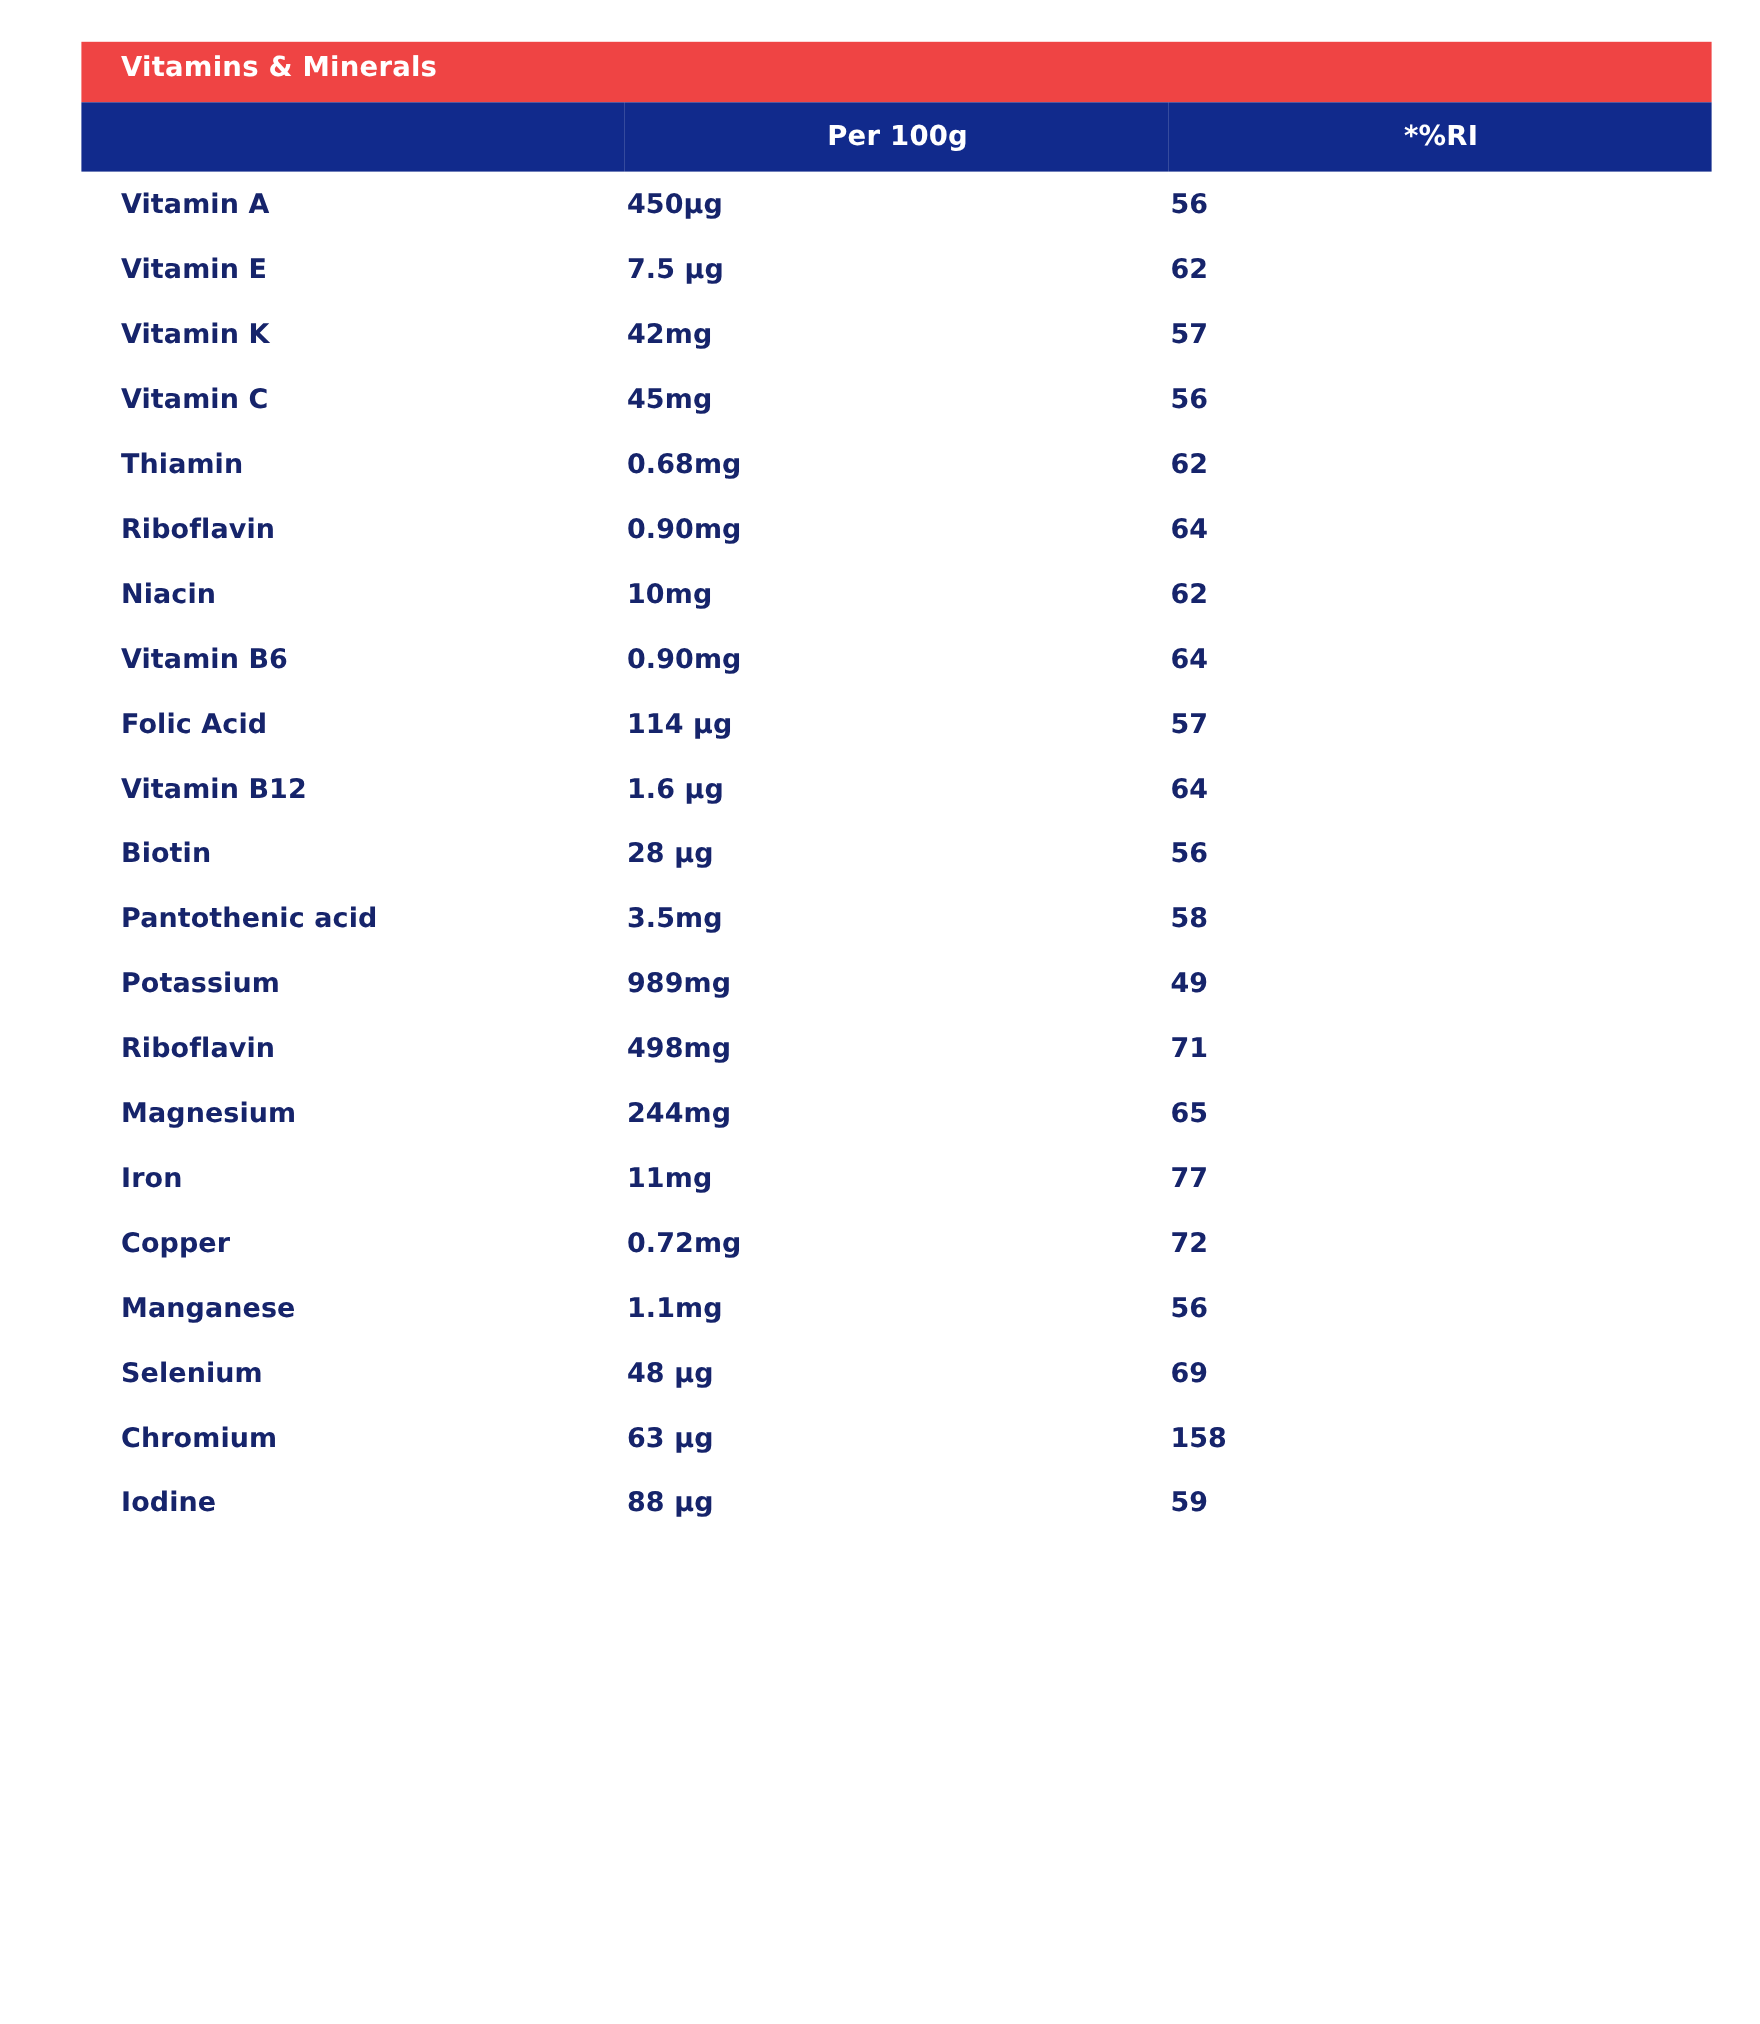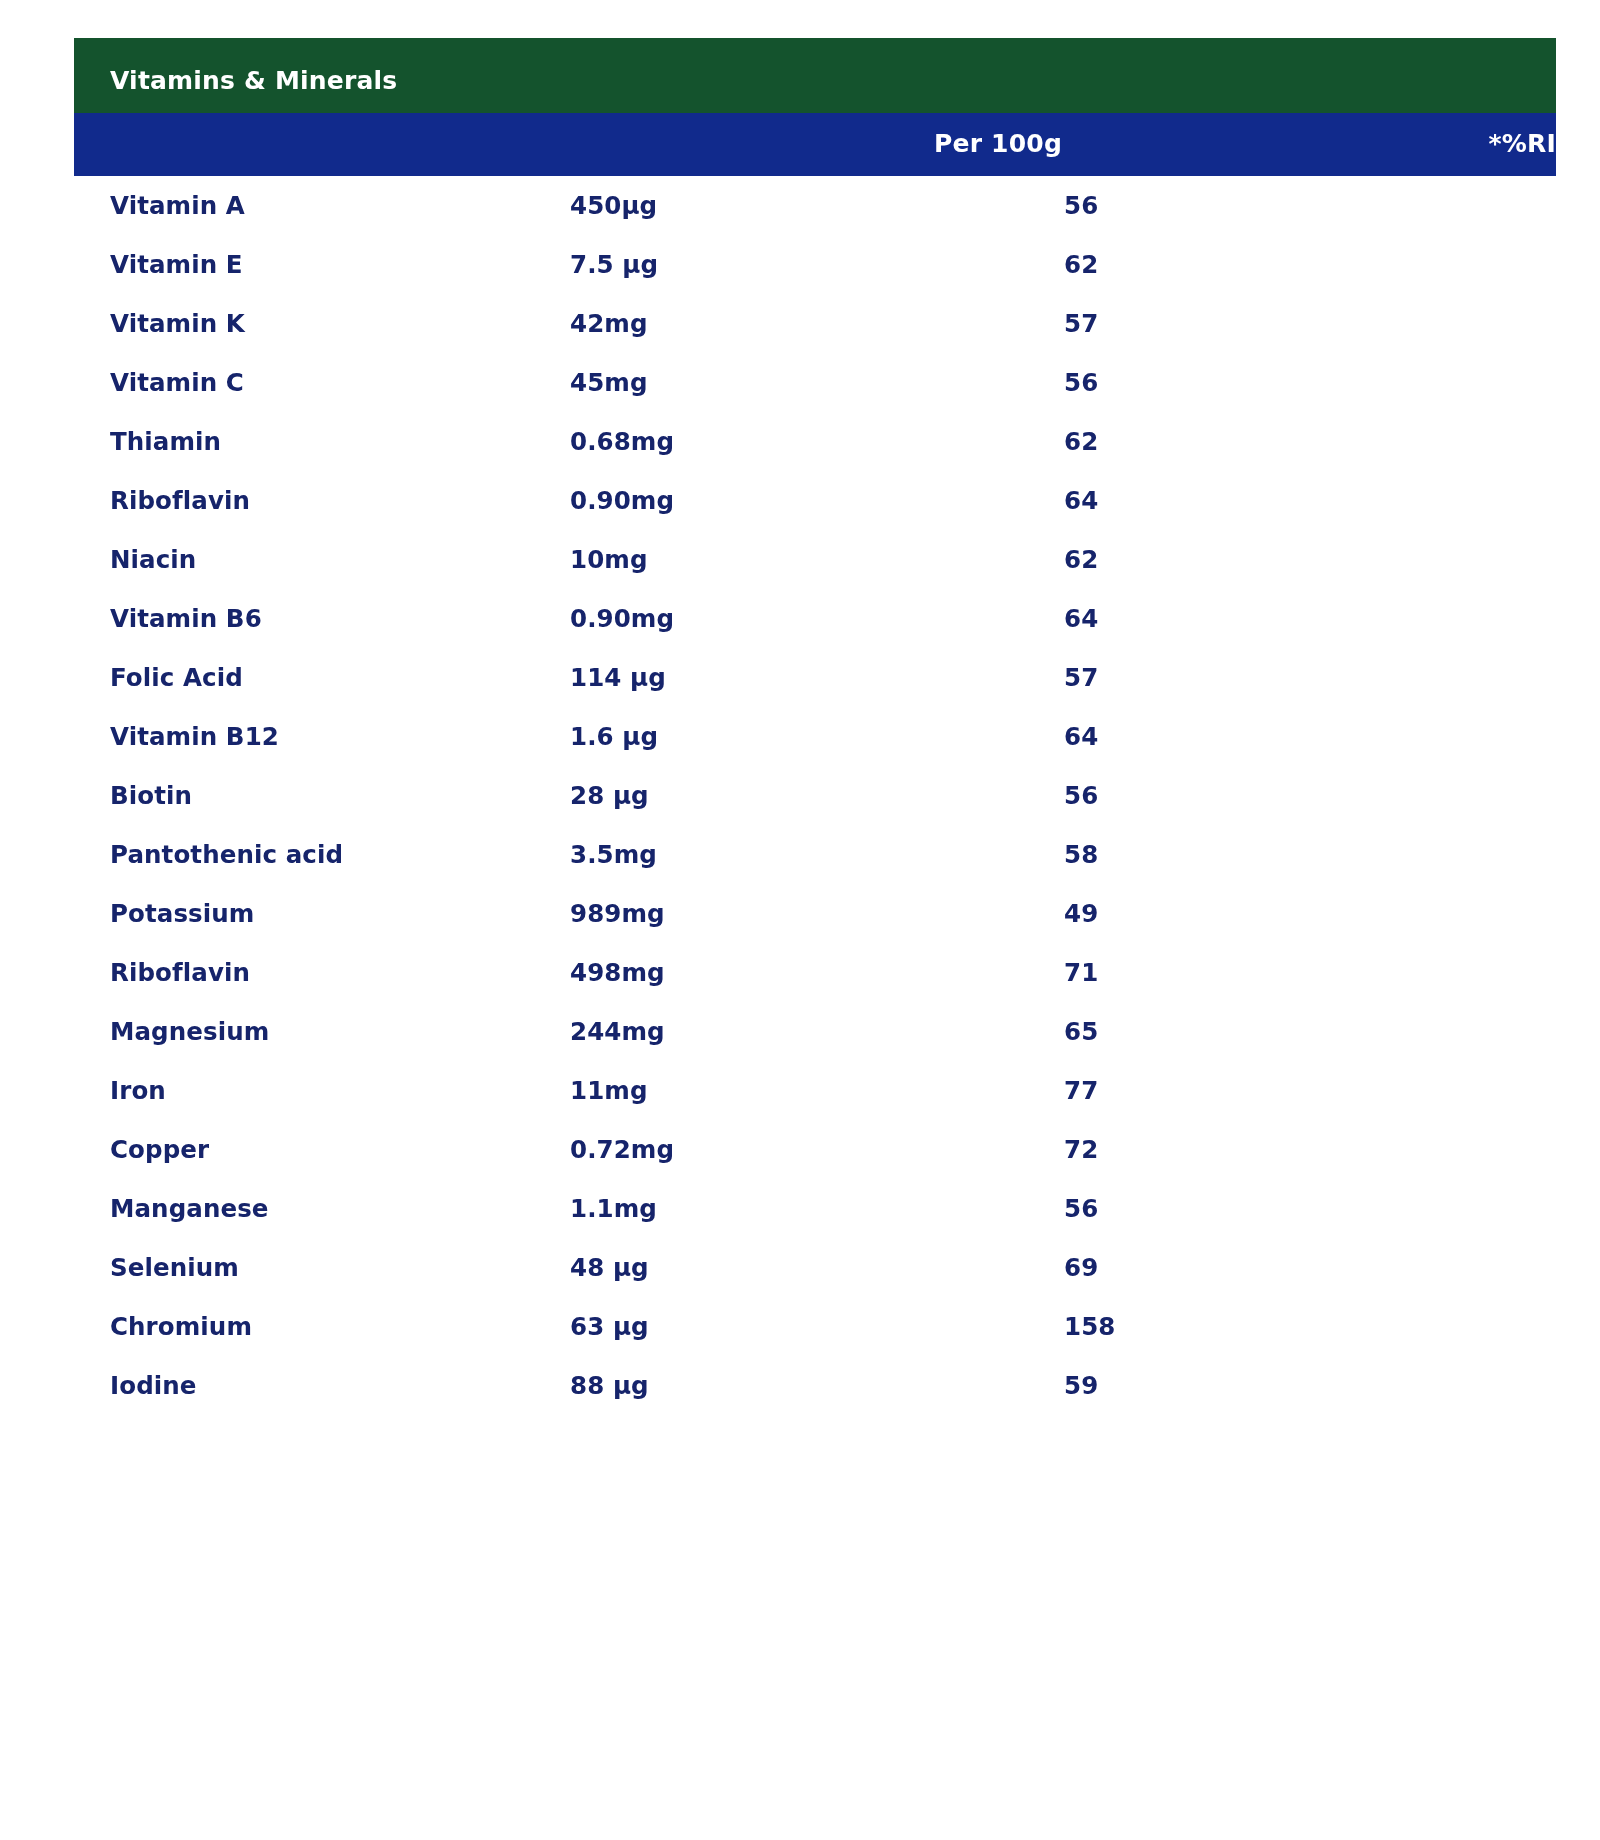--- a/index.html
+++ b/index.html
@@ -24,33 +24,33 @@
     margin: 0 auto;
     width: 1482px;
     margin-left: 74px;
   }
   .nutrition-table {
     width: 100%;
     border-collapse: collapse;
     table-layout: fixed;
   }
   .title-row td {
-    background: #14532d;
+    background: #ef4444;
     color: #ffffff;
     font-size: 25px;
     font-weight: bold;
     letter-spacing: 0.2px;
-    padding: 28px 0 18px 36px;
+    padding: 8px 0 18px 36px;
   }
   .head-row th {
     background: #112a8c;
     color: #ffffff;
     font-size: 25px;
     font-weight: bold;
-    text-align: right;
+    text-align: center;
     padding: 16px 0 18px 0;
     letter-spacing: 0.2px;
   }
   .head-row th.col-name { padding-left: 36px; }
   .col-name { width: 600px; }
   .col-amount { width: 480px; }
   .col-ri { width: 400px; }
 
   .data-row td {
     font-size: 24.5px;

